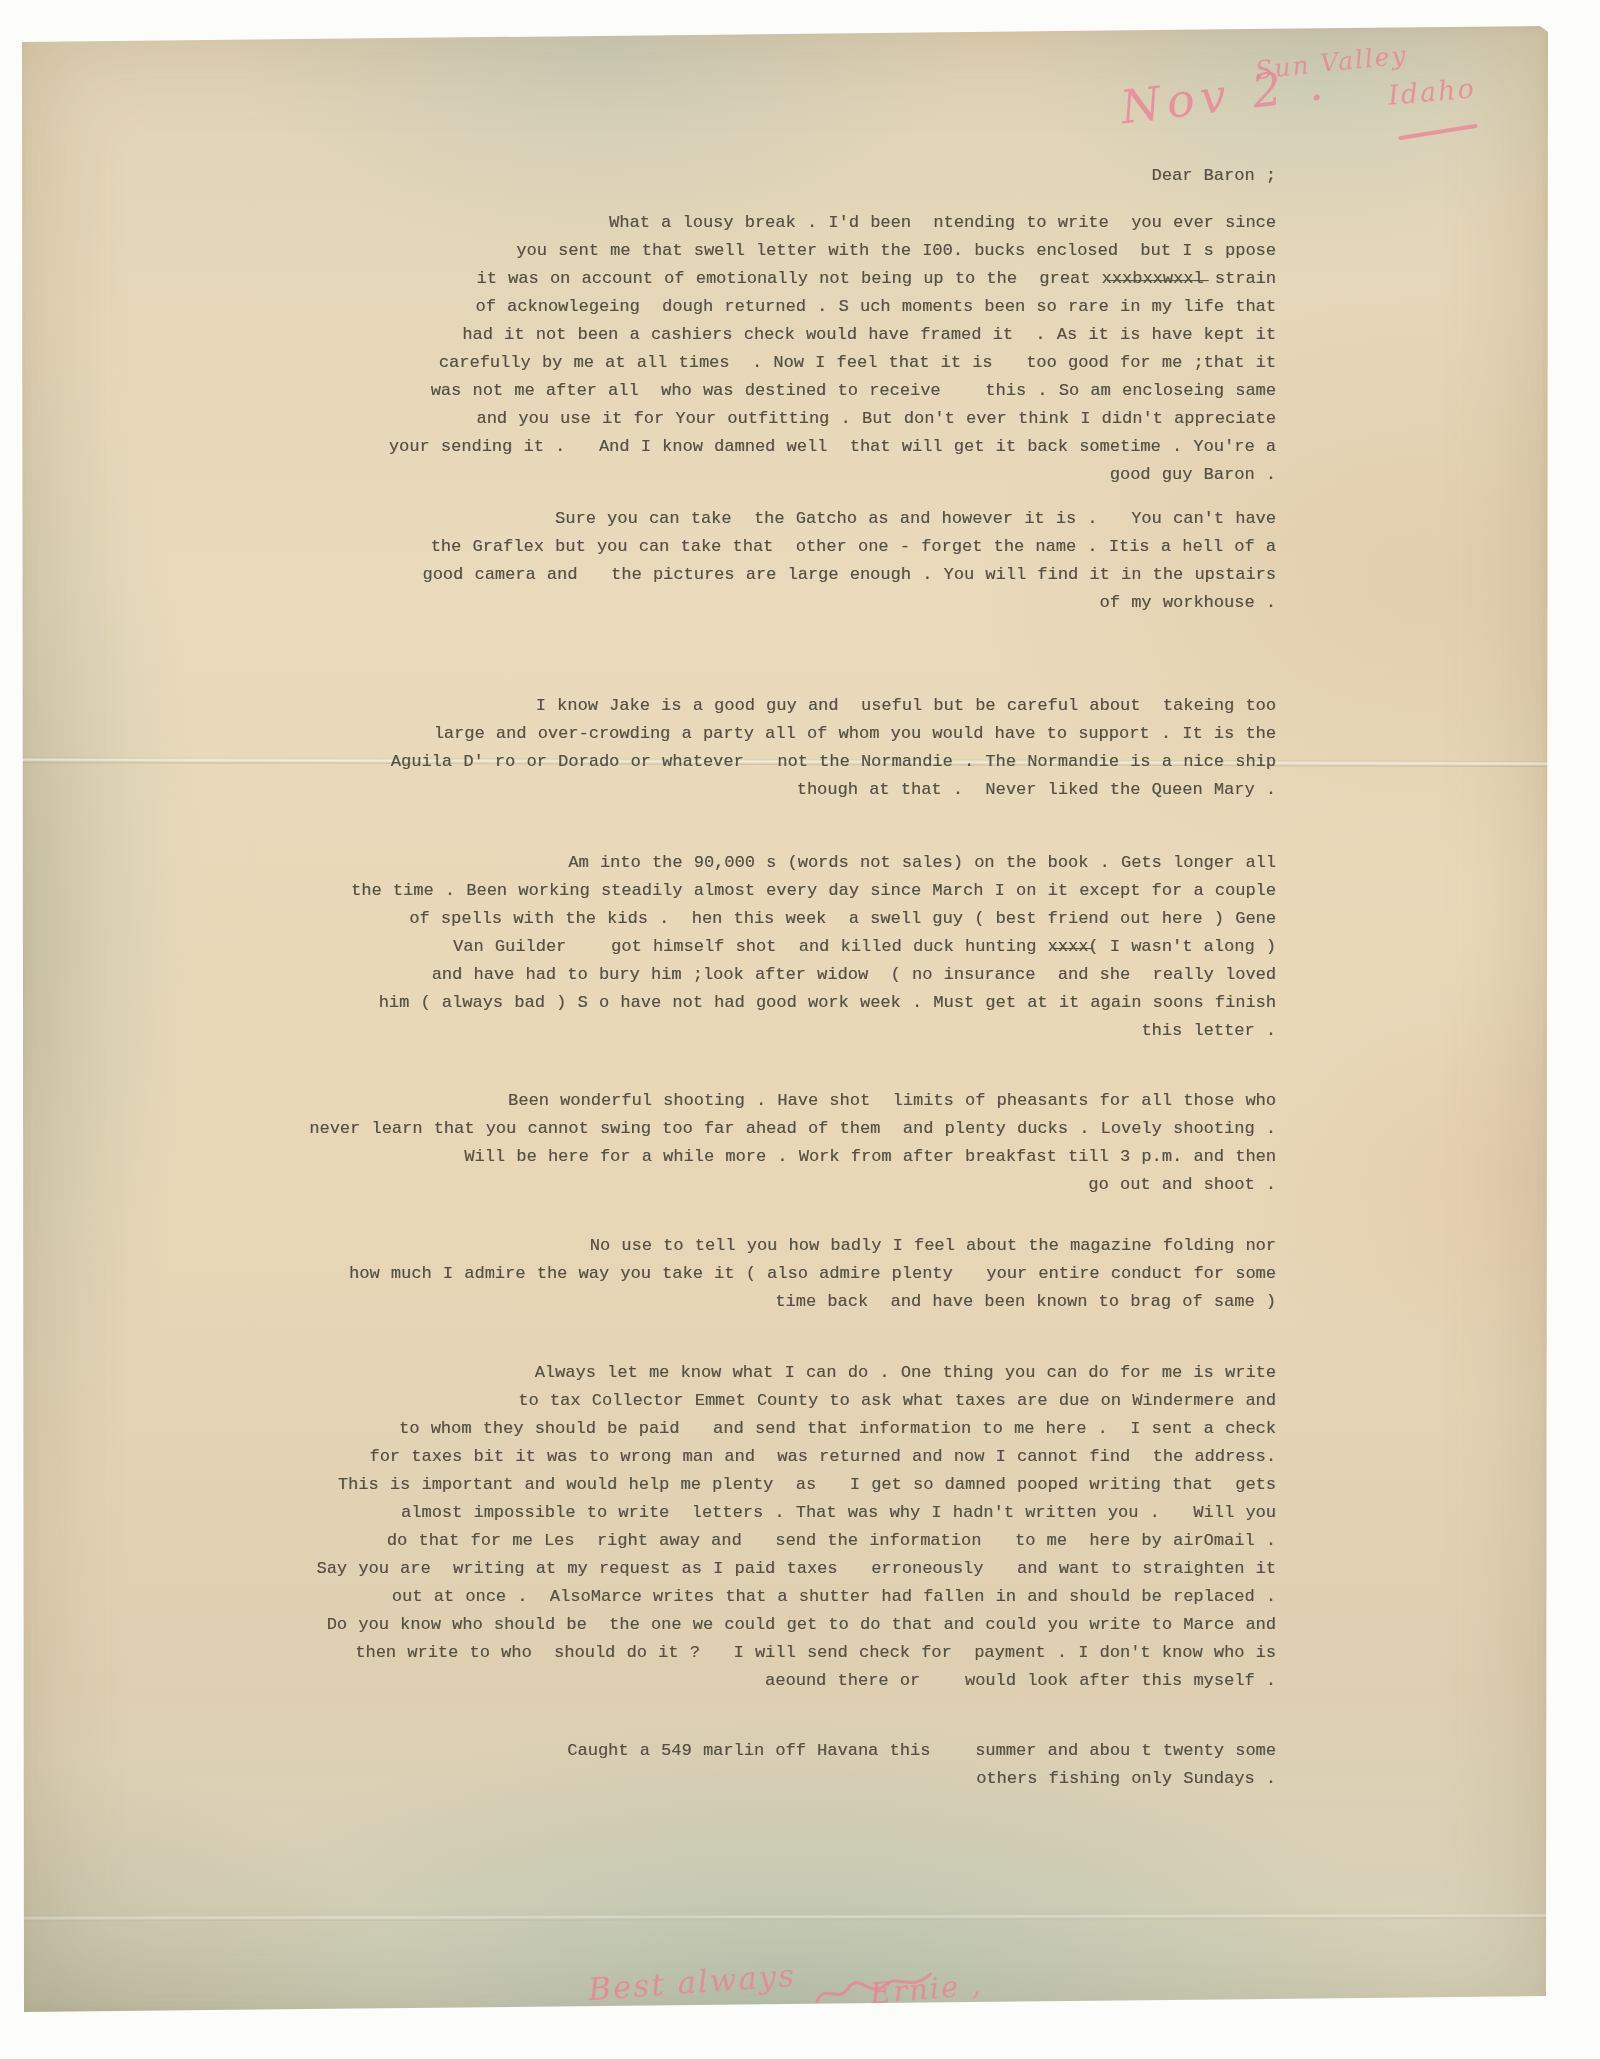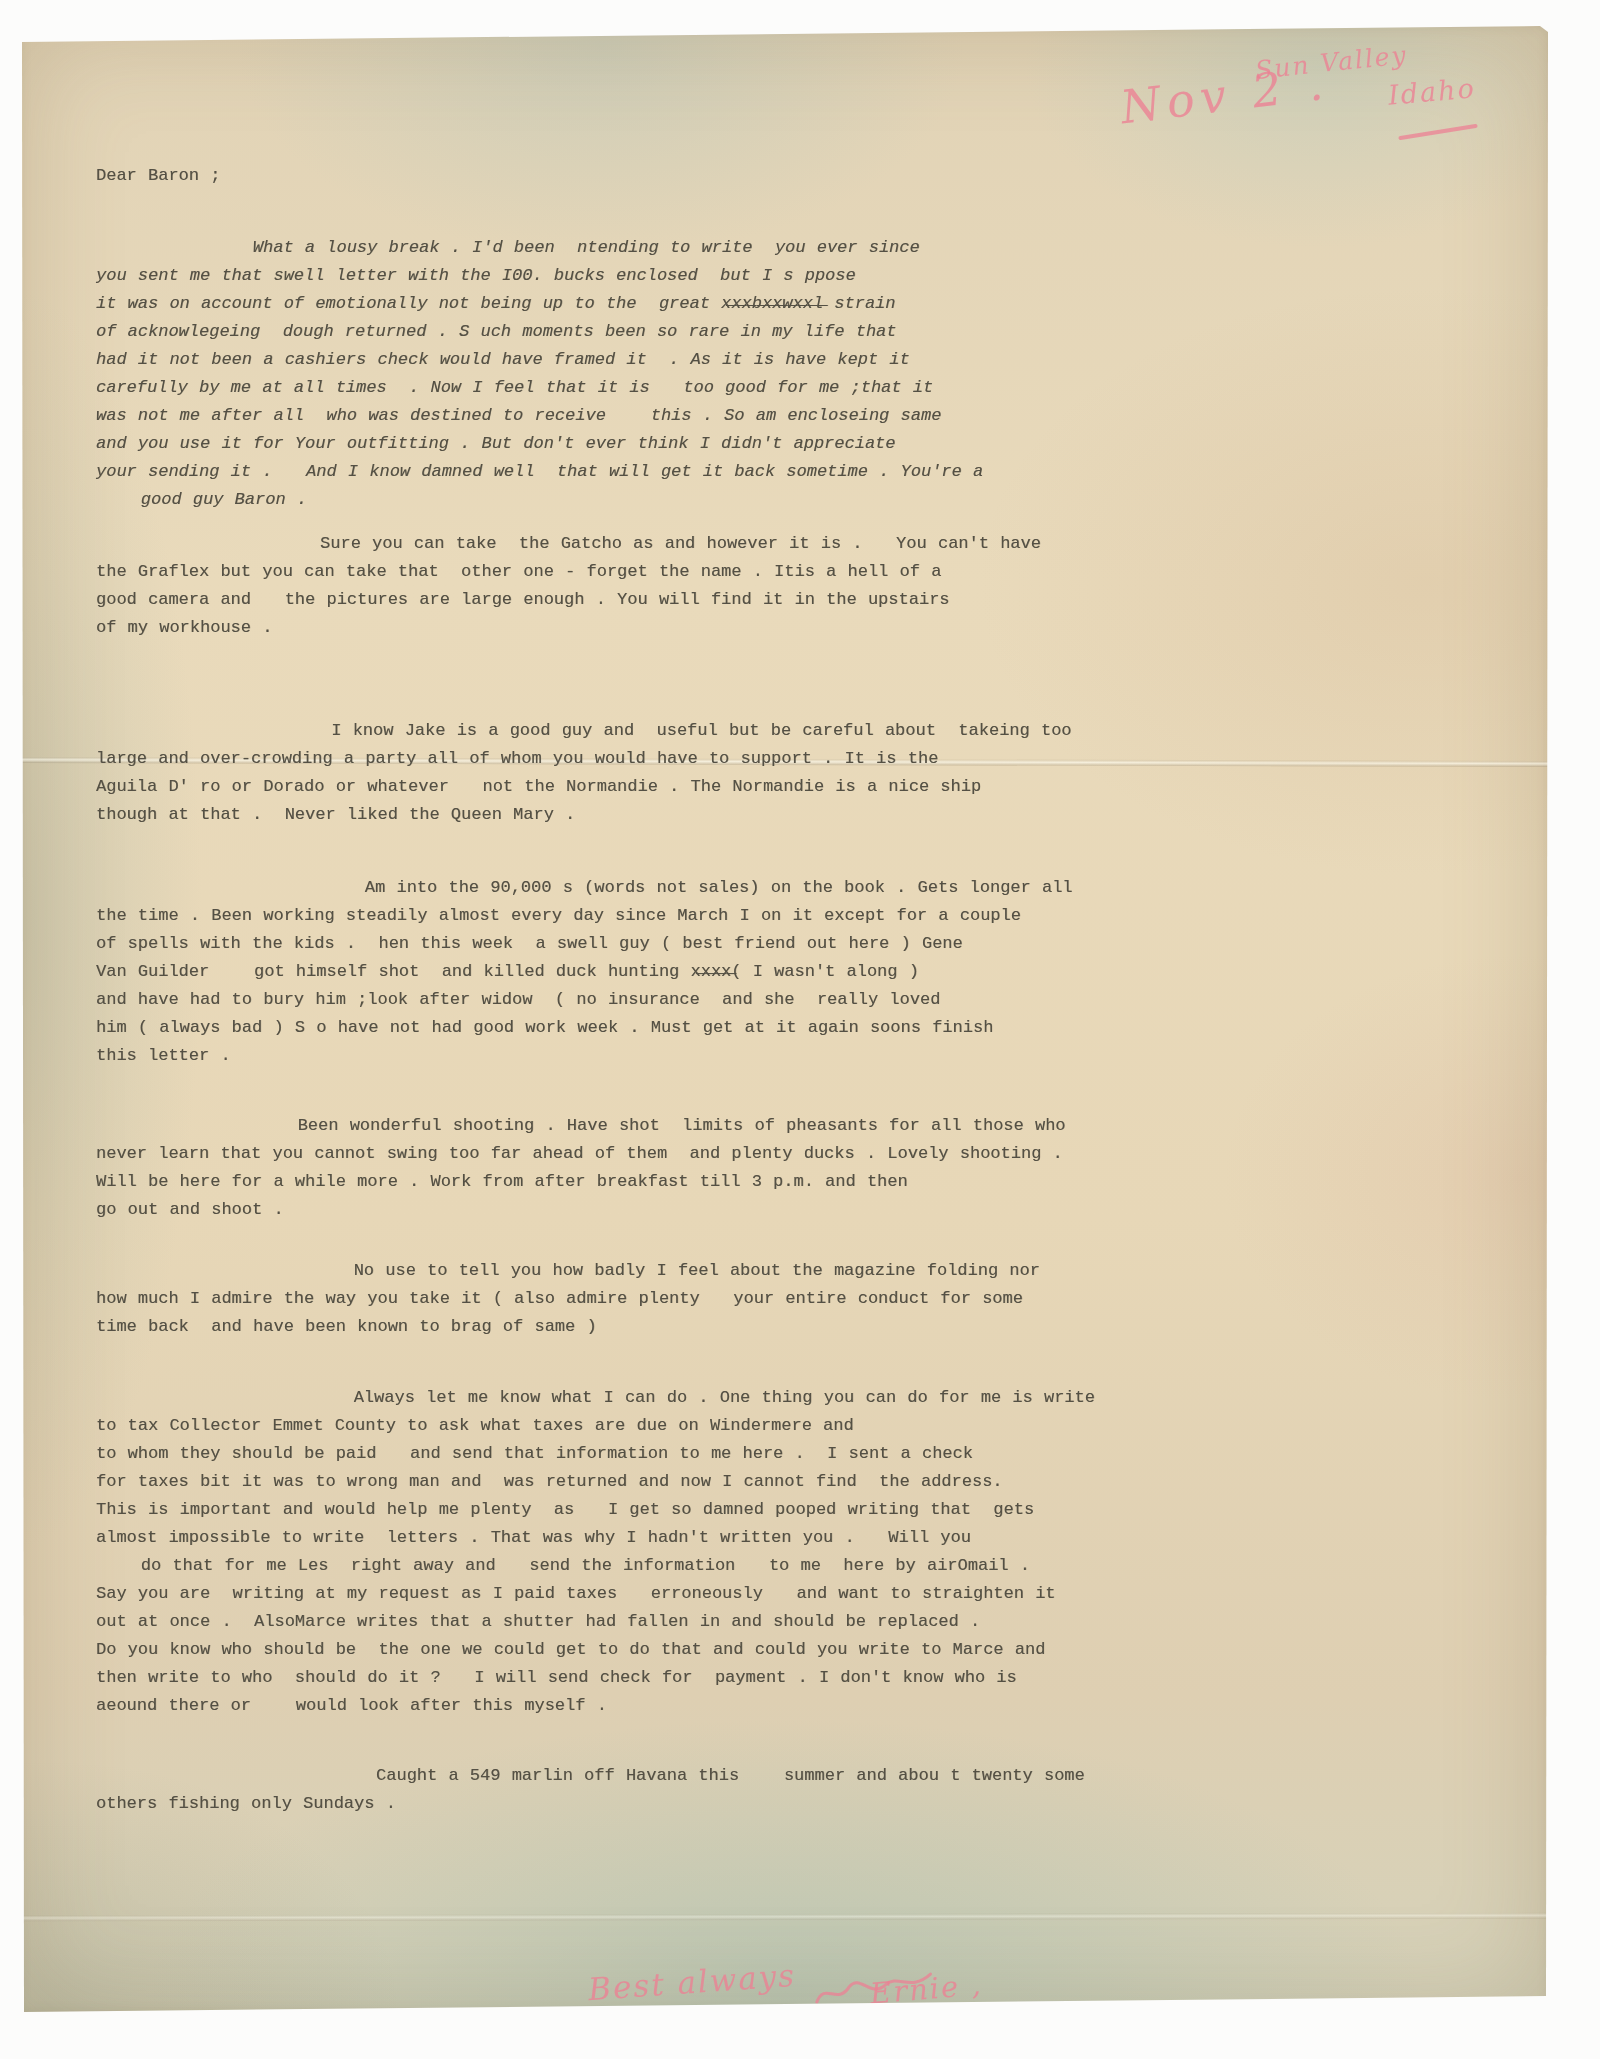--- a/index.html
+++ b/index.html
@@ -34,23 +34,23 @@
     top:1888px;
     background:linear-gradient(180deg, rgba(95,80,55,.06), rgba(255,255,246,.35) 45%, rgba(95,80,55,.10));
     transform:rotate(-.1deg);
   }
   .content{
     position:absolute;left:76px;top:0;width:1180px;
     color:#545044;
     font-size:17px;line-height:28px;word-spacing:1px;
     text-shadow:.4px .4px .6px rgba(75,70,58,.45);
   }
-  .line,.para{white-space:pre;}
+  .line,.para{white-space:pre;text-align:right;}
   .sal{margin-top:136px;}
-  .p1{margin-top:44px;font-style:italic;}
+  .p1{margin-top:19px;}
   .p2{margin-top:16px;}
   .p3{margin-top:75px;}
   .p4{margin-top:45px;}
   .p5{margin-top:42px;}
   .p6{margin-top:33px;}
   .p7{margin-top:43px;}
   .p8{margin-top:57px;}
   .p9{margin-top:34px;}
   .p10{margin-top:42px;}
   .annot{

